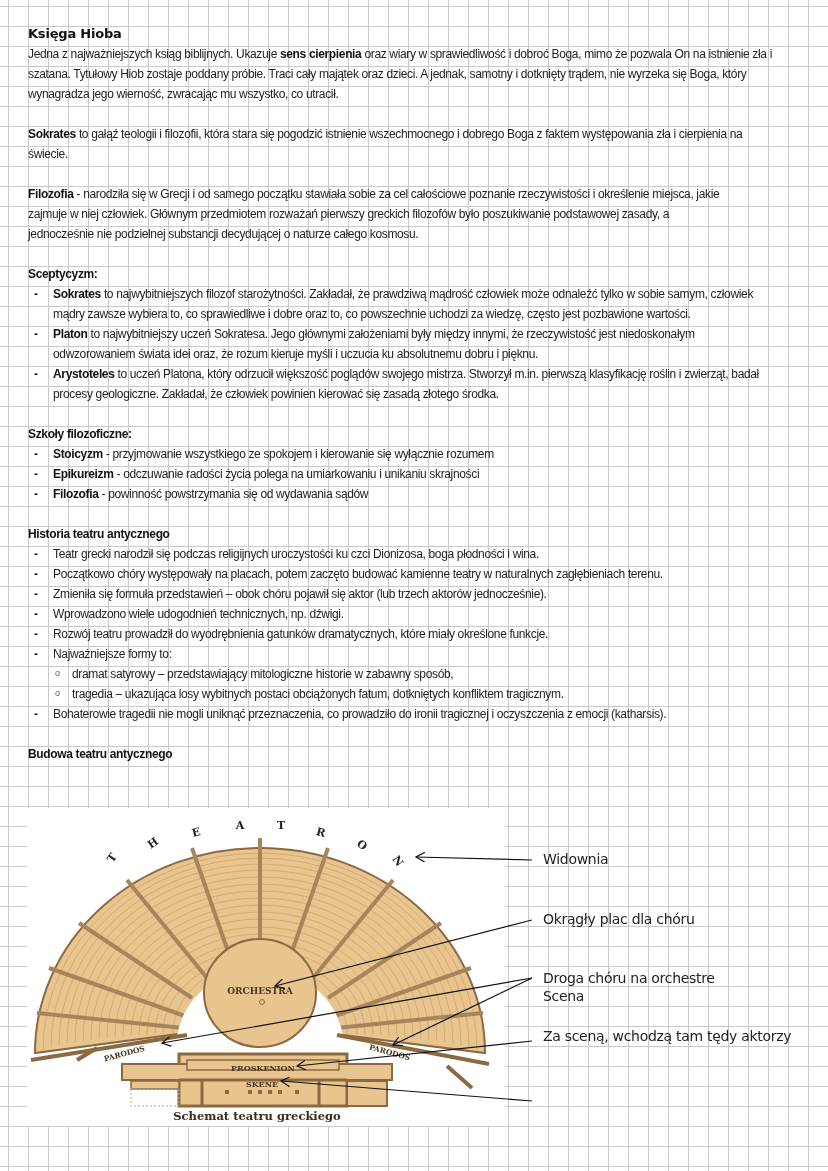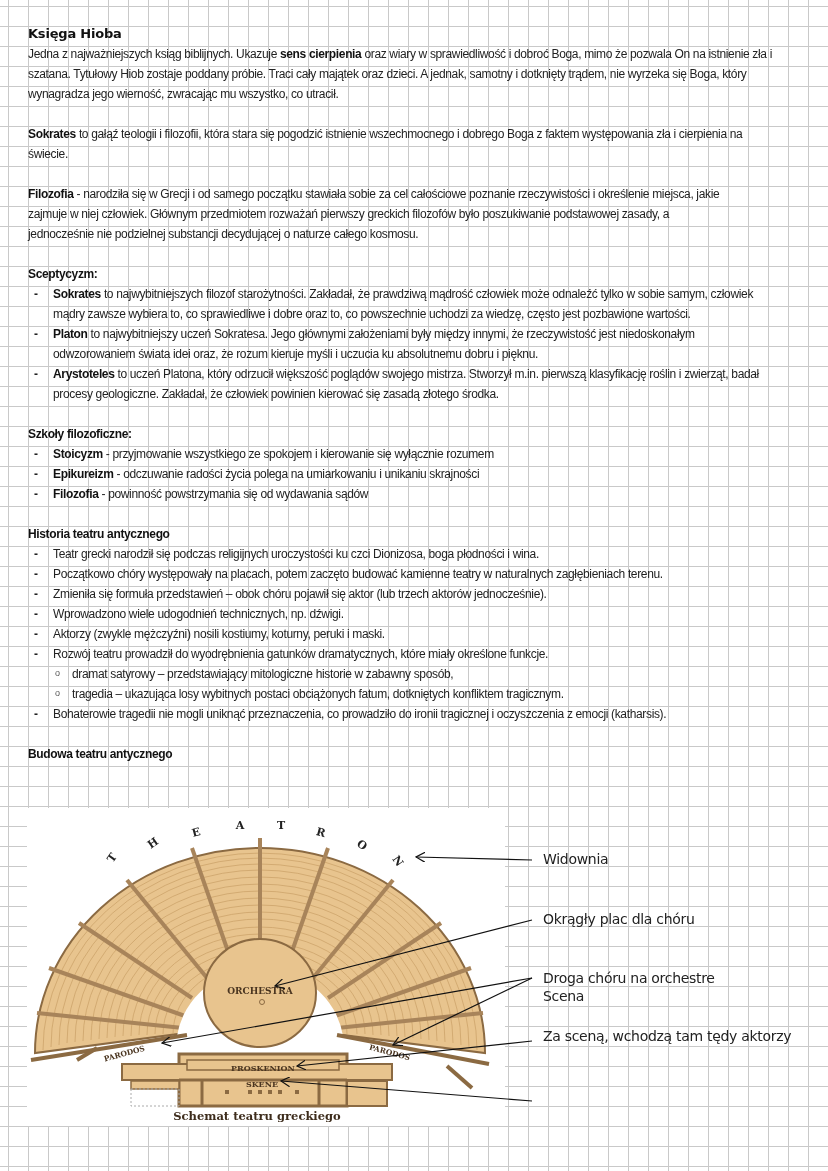--- a/index.html
+++ b/index.html
@@ -62,22 +62,22 @@
   <div class="line bul"><b>Stoicyzm</b><span> - przyjmowanie wszystkiego ze spokojem i kierowanie się wyłącznie rozumem</span></div>
   <div class="line bul"><b>Epikureizm</b><span> - odczuwanie radości życia polega na umiarkowaniu i unikaniu skrajności</span></div>
   <div class="line bul"><b>Filozofia</b><span> - powinność powstrzymania się od wydawania sądów</span></div>
   <div class="gap"></div>
 
   <div class="line"><b>Historia teatru antycznego</b></div>
   <div class="line bul">Teatr grecki narodził się podczas religijnych uroczystości ku czci Dionizosa, boga płodności i wina.</div>
   <div class="line bul">Początkowo chóry występowały na placach, potem zaczęto budować kamienne teatry w naturalnych zagłębieniach terenu.</div>
   <div class="line bul">Zmieniła się formuła przedstawień – obok chóru pojawił się aktor (lub trzech aktorów jednocześnie).</div>
   <div class="line bul">Wprowadzono wiele udogodnień technicznych, np. dźwigi.</div>
-  <div class="line bul">Aktorzy (zwykle mężczyźni) nosili kostiumy, koturny, peruki i maski.</div>
   <div class="line bul">Rozwój teatru prowadził do wyodrębnienia gatunków dramatycznych, które miały określone funkcje.</div>
+  <div class="line bul">Najważniejsze formy to:</div>
   <div class="line sub">dramat satyrowy – przedstawiający mitologiczne historie w zabawny sposób,</div>
   <div class="line sub">tragedia – ukazująca losy wybitnych postaci obciążonych fatum, dotkniętych konfliktem tragicznym.</div>
   <div class="line bul">Bohaterowie tragedii nie mogli uniknąć przeznaczenia, co prowadziło do ironii tragicznej i oczyszczenia z emocji (katharsis).</div>
   <div class="gap"></div>
 
   <div class="line"><b>Budowa teatru antycznego</b></div>
 </div>
 
 <div class="diagram">
   <svg width="478" height="318" viewBox="0 0 478 318">

